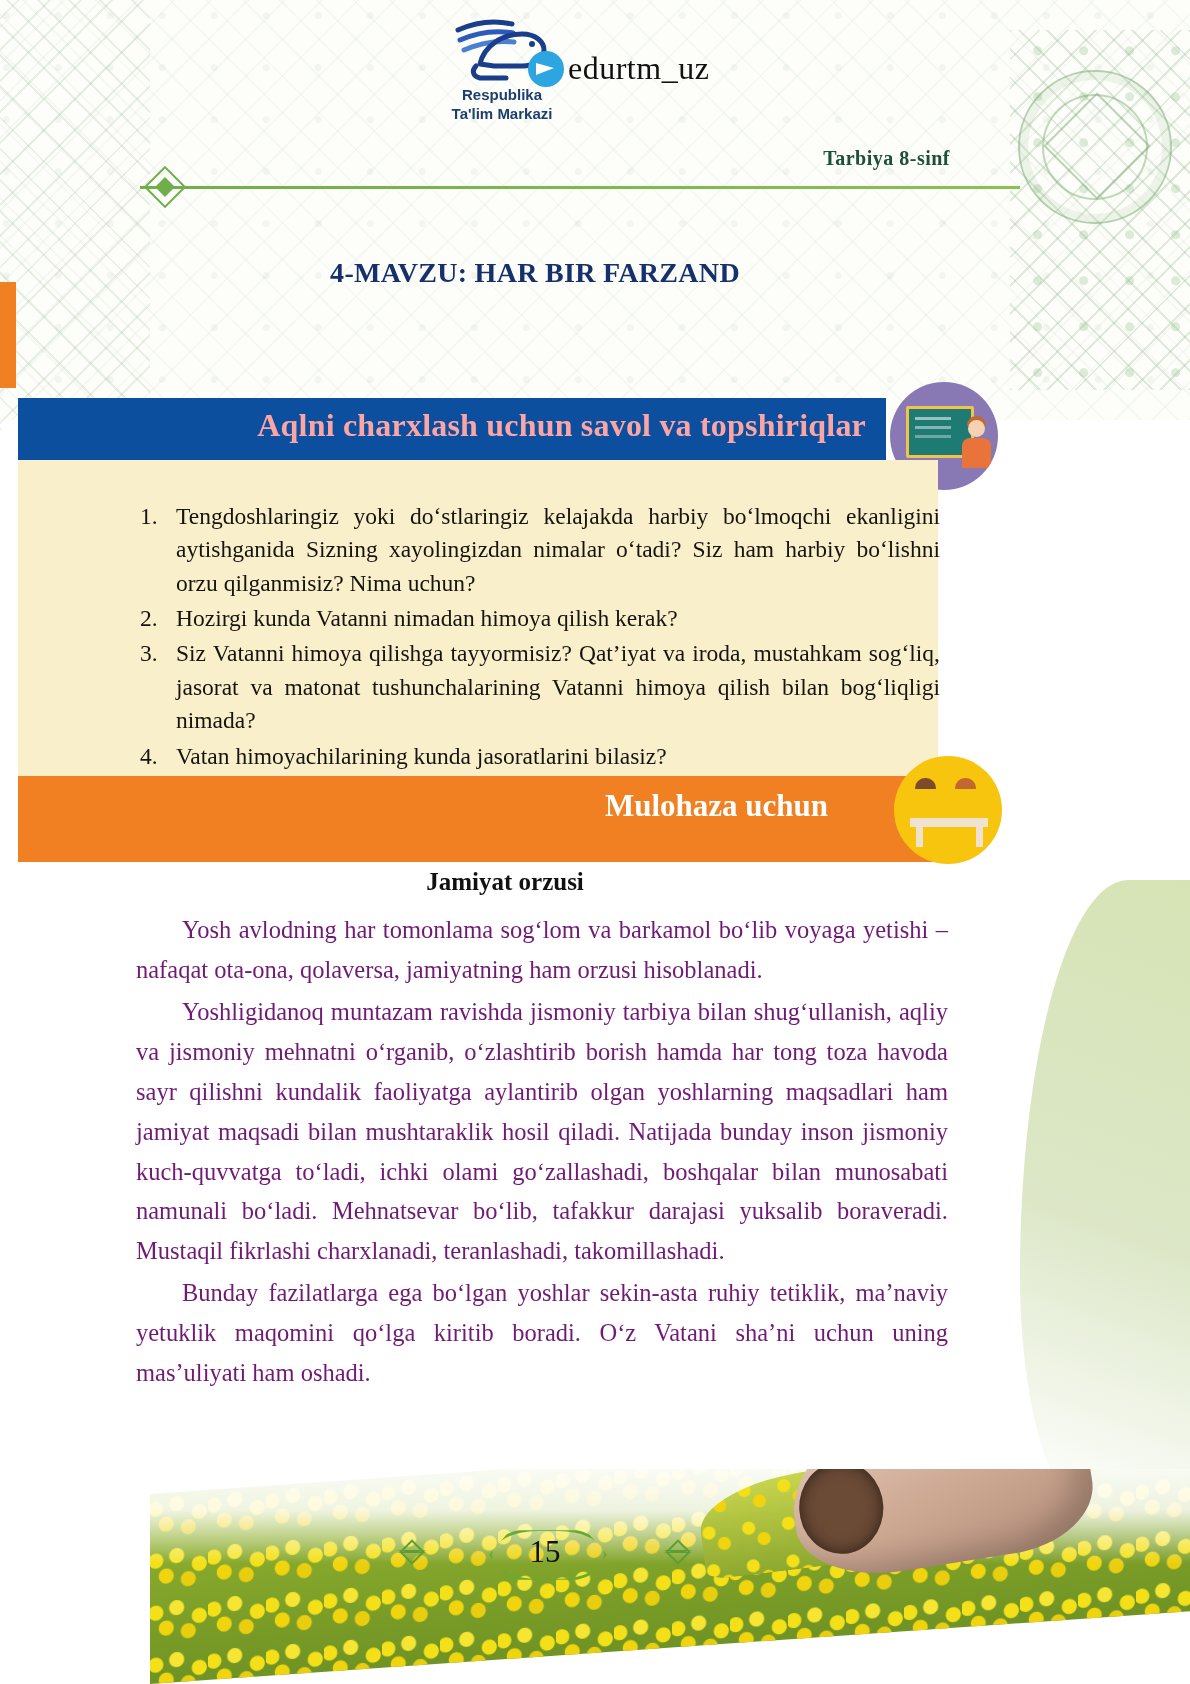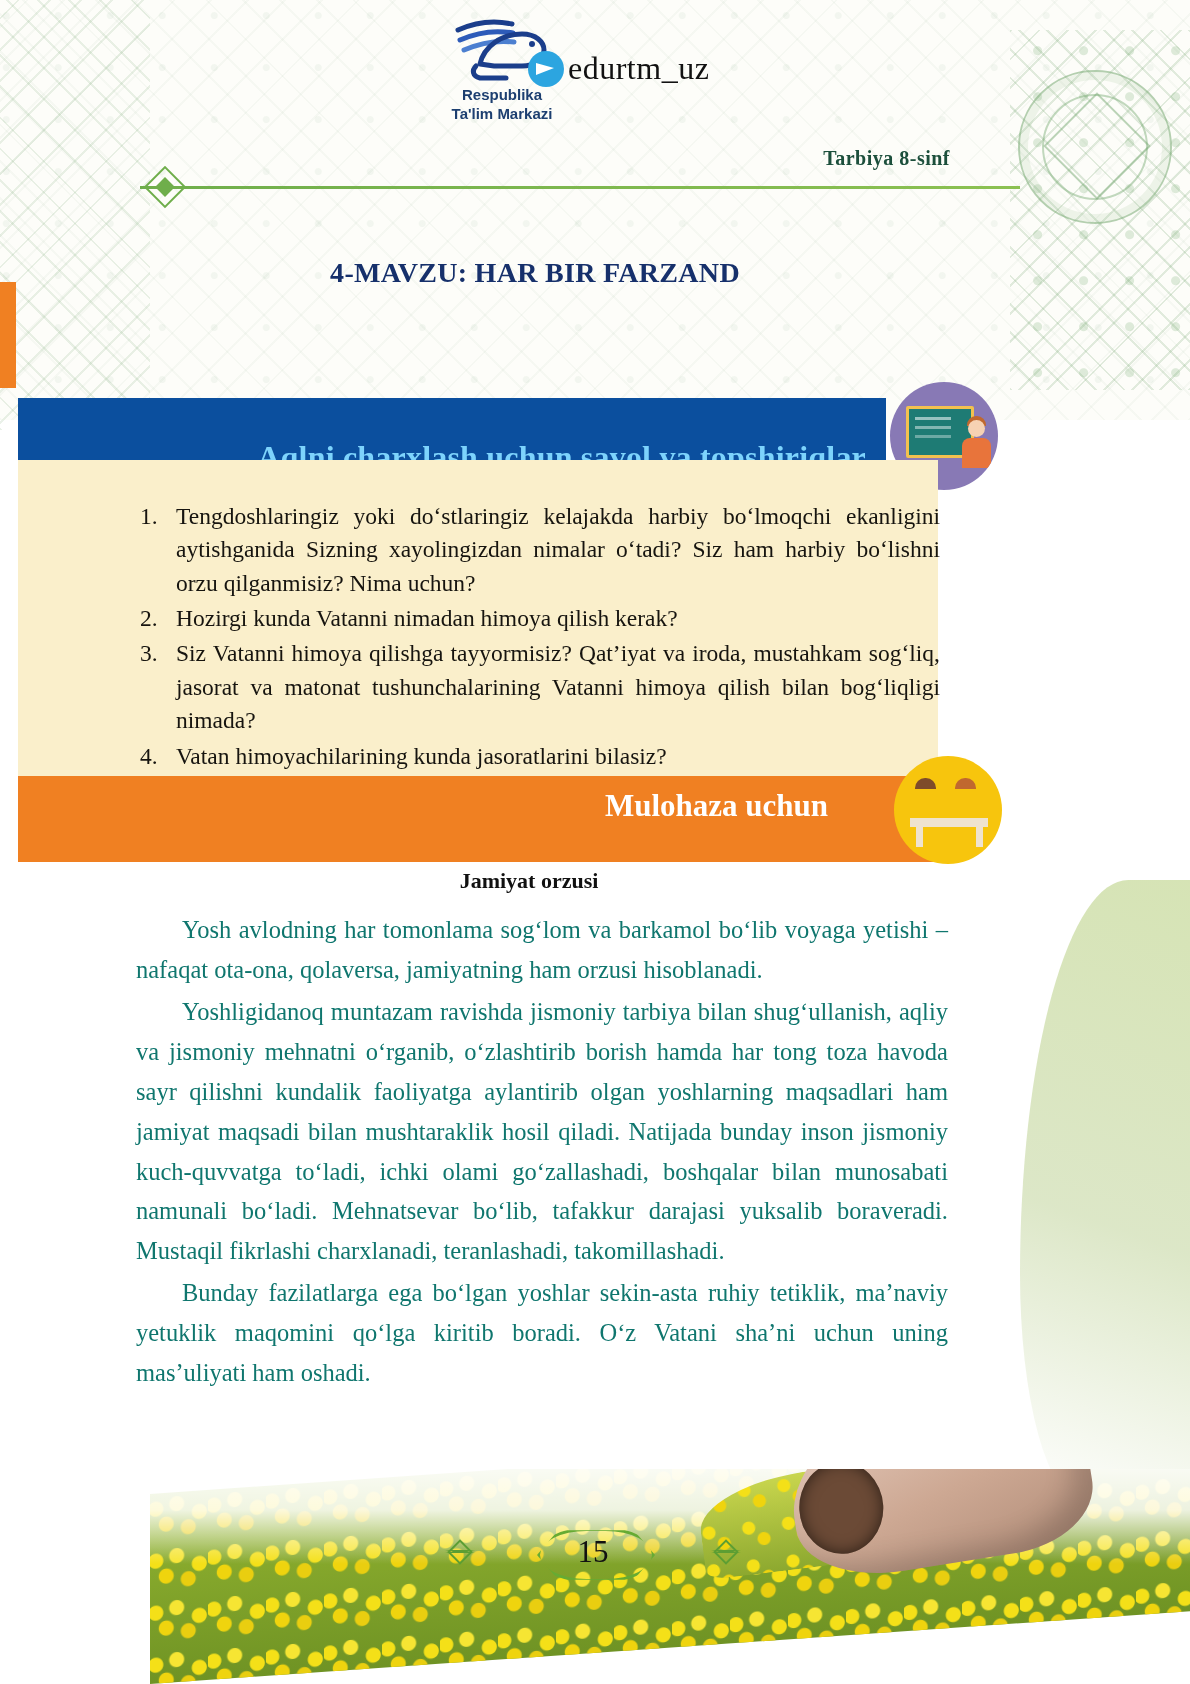--- a/index.html
+++ b/index.html
@@ -96,23 +96,22 @@
     font-family:"Liberation Serif", serif;font-weight:bold;
     font-size:28px;line-height:1.28;color:#16306B;letter-spacing:.3px;
   }
 
   
   .blue-banner{
     position:absolute;left:18px;top:398px;width:868px;height:62px;background:#0B4F9E;
   }
   .blue-banner .btxt{
     position:absolute;right:20px;top:9px;
-    font-family:"Liberation Serif", serif;font-weight:bold;font-size:32px;color:#7dd3fc;
+    font-family:"Liberation Serif", serif;font-weight:bold;font-size:32px;color:#fca5a5;
     letter-spacing:.2px;
-    margin-top:32px;
   }
   .badge-purple{
     position:absolute;left:890px;top:382px;width:108px;height:108px;border-radius:50%;
     background:#8879B5;overflow:hidden;
   }
   .board{
     position:absolute;left:16px;top:24px;width:62px;height:46px;background:#1E7B74;
     border:3px solid #F2C14E;border-radius:2px;
   }
   .board:after{content:"";position:absolute;left:6px;top:8px;width:36px;height:3px;background:rgba(255,255,255,.55);
@@ -149,25 +148,25 @@
   .desk{position:absolute;left:16px;top:62px;width:78px;height:9px;background:#EFE3CF;}
   .desk-leg{position:absolute;top:71px;width:7px;height:20px;background:#EFE3CF;}
   .kid{position:absolute;top:26px;width:26px;}
   .kid .head{width:19px;height:19px;border-radius:50%;background:#F7D9BC;margin:0 auto;}
   .kid .hair{position:absolute;left:3px;top:-4px;width:21px;height:11px;border-radius:10px 10px 0 0;}
   .kid .body{width:26px;height:24px;border-radius:7px 7px 0 0;margin-top:2px;}
 
   
   .sub-head{
     position:absolute;left:0;top:868px;width:1010px;text-align:center;
-    font-family:"Liberation Serif", serif;font-weight:bold;font-size:22px;color:#111;padding-left:24px;
+    font-family:"Liberation Serif", serif;font-weight:bold;font-size:25px;color:#111;
   }
   .body-text{
     position:absolute;left:136px;top:910px;width:812px;
-    font-family:"Liberation Serif", serif;font-size:24.5px;line-height:1.63;color:#0f766e;
+    font-family:"Liberation Serif", serif;font-size:24.5px;line-height:1.63;color:#701a75;
     text-align:justify;
   }
   .body-text p{margin:0 0 2px 0;text-indent:46px;}
 
   
   .photo-band{
     position:absolute;left:0;bottom:0;width:1190px;height:215px;overflow:hidden;
   }
   .flowers{
     position:absolute;left:150px;bottom:0;width:1040px;height:190px;
@@ -209,21 +208,21 @@
   }
   .right-swoosh{
     position:absolute;right:0;top:880px;width:170px;height:620px;
     background:linear-gradient(200deg, rgba(180,205,120,.55), rgba(140,175,70,.30) 55%, rgba(255,255,255,0));
     border-radius:70% 0 0 40%;
   }
 
   
   .footer-orn{
     position:absolute;left:0;top:1522px;width:1090px;height:60px;
-    display:flex;align-items:center;justify-content:center;gap:54px;margin-left:48px;
+    display:flex;align-items:center;justify-content:center;gap:54px;
   }
   .orn-small{width:30px;height:30px;position:relative;}
   .orn-small:before{
     content:"";position:absolute;inset:6px;border:2px solid #5C9E33;transform:rotate(45deg);
   }
   .orn-small:after{
     content:"";position:absolute;left:0;top:13px;width:30px;height:3px;background:#5C9E33;
     clip-path:polygon(0 0,8px 50%,0 100%,100% 100%,calc(100% - 8px) 50%,100% 0);
   }
   .pagenum-wrap{position:relative;width:128px;height:56px;display:flex;align-items:center;justify-content:center;}

